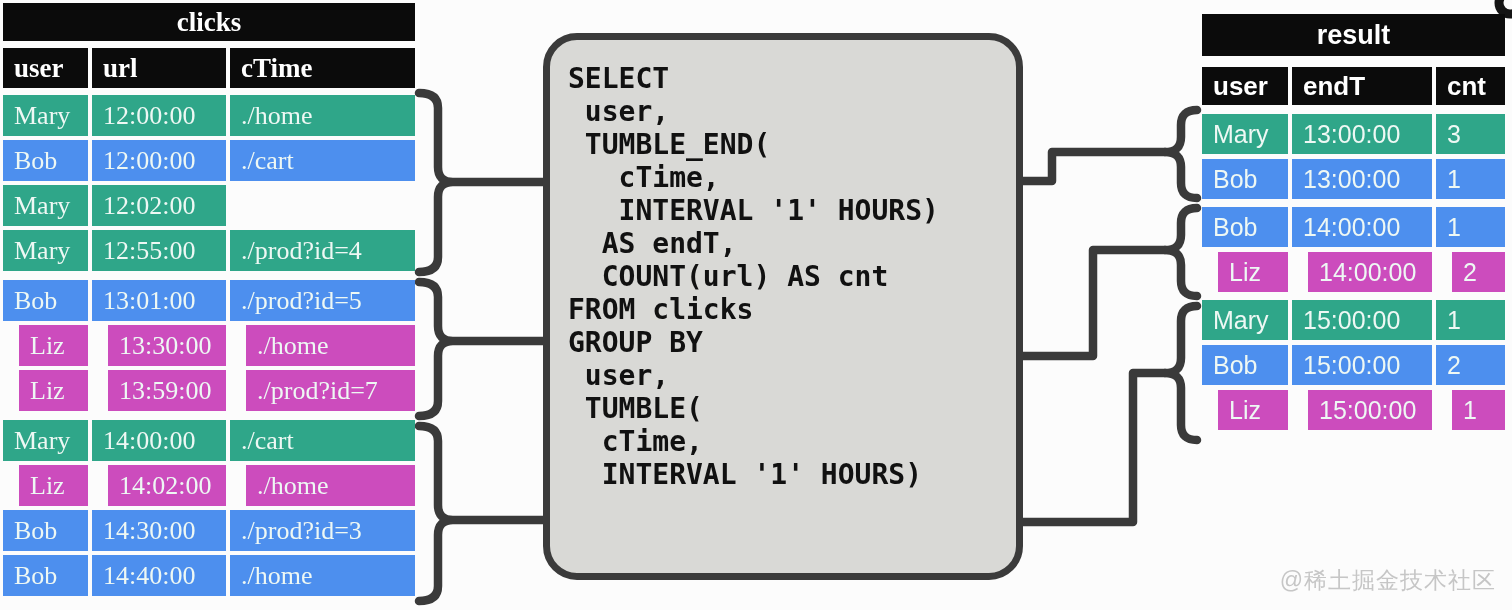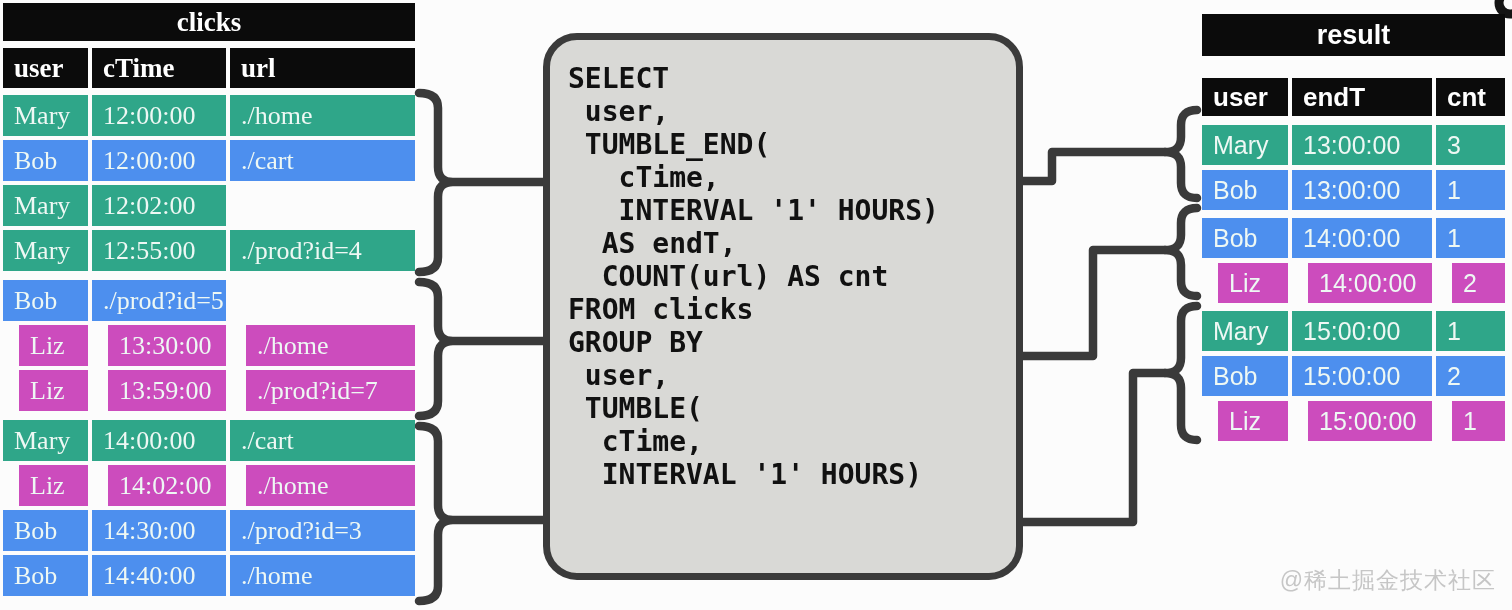--- a/index.html
+++ b/index.html
@@ -39,21 +39,21 @@
   #clicks-table{left:3px;top:3px;width:412px;font-family:Liberation Serif, serif;}
   #clicks-table .tbl-title{height:38px;font-size:27px;margin-bottom:7px;}
   #clicks-table .hdr-row{grid-template-columns:85px 134px 185px;column-gap:4px;margin-bottom:7px;}
   #clicks-table .hdr-row > div{height:40px;font-size:27px;}
   #clicks-table .data-row{grid-template-columns:85px 134px 185px;column-gap:4px;margin-bottom:4px;}
   #clicks-table .data-row > div{height:41px;font-size:26px;}
   #clicks-table .row-group{margin-bottom:9px;}
 
   
   #result-table{left:1202px;top:14px;width:303px;}
-  #result-table .tbl-title{height:42px;font-size:27px;margin-bottom:22px;}
+  #result-table .tbl-title{height:42px;font-size:27px;margin-bottom:11px;}
   #result-table .hdr-row{grid-template-columns:86px 140px 69px;column-gap:4px;margin-bottom:9px;}
   #result-table .hdr-row > div{height:38px;font-size:26px;}
   #result-table .data-row{grid-template-columns:86px 140px 69px;column-gap:4px;margin-bottom:5px;}
   #result-table .data-row > div{height:40px;font-size:25px;}
   #result-table .row-group{margin-bottom:8px;}
 
   
   #sql-box{
     position:absolute;left:543px;top:33px;width:480px;height:547px;z-index:2;
     box-sizing:border-box;border:7px solid var(--box-border,#3b3b3b);
@@ -88,22 +88,22 @@
   <path d="M1197 306 Q1181 306 1181 321 L1181 358 Q1181 373 1165 373 Q1181 373 1181 388 L1181 425 Q1181 440 1197 440"></path>
   <path d="M1165 373 H1133 V522 H1018"></path>
 
   <circle cx="1510" cy="3" r="11"></circle>
 </svg>
 
 <div class="tbl" id="clicks-table">
   <div class="tbl-title">clicks</div>
   <div class="hdr-row">
     <div>user</div>
+    <div>url</div>
     <div>cTime</div>
-    <div>url</div>
   </div>
 
   <div class="row-group">
     <div class="data-row u-mary">
       <div>Mary</div>
       <div>12:00:00</div>
       <div>./home</div>
     </div>
     <div class="data-row u-bob">
       <div>Bob</div>
@@ -117,20 +117,21 @@
     <div class="data-row u-mary">
       <div>Mary</div>
       <div>12:55:00</div>
       <div>./prod?id=4</div>
     </div>
   </div>
 
   <div class="row-group">
     <div class="data-row u-bob">
       <div>Bob</div>
+      <div>13:01:00</div>
       <div>./prod?id=5</div>
     </div>
     <div class="data-row u-liz">
       <div>Liz</div>
       <div>13:30:00</div>
       <div>./home</div>
     </div>
     <div class="data-row u-liz">
       <div>Liz</div>
       <div>13:59:00</div>

